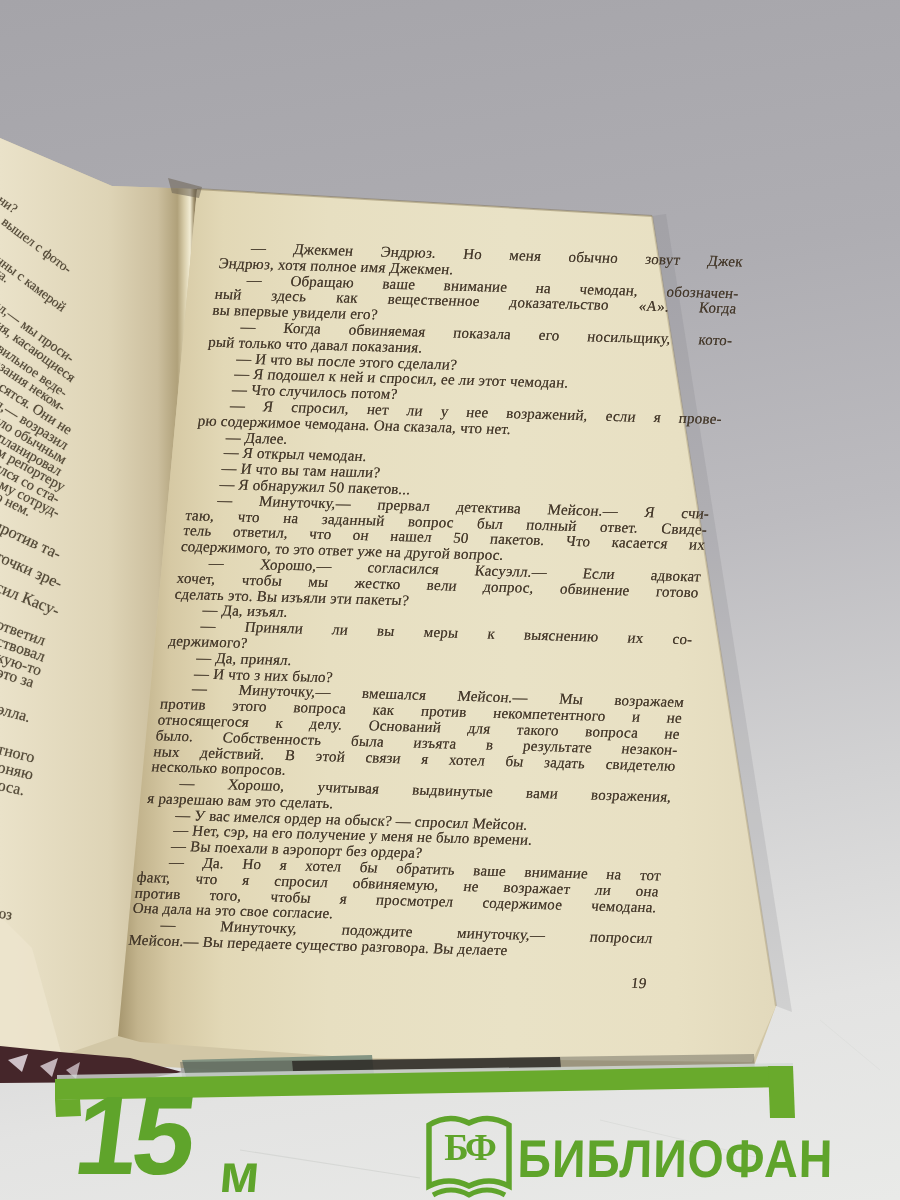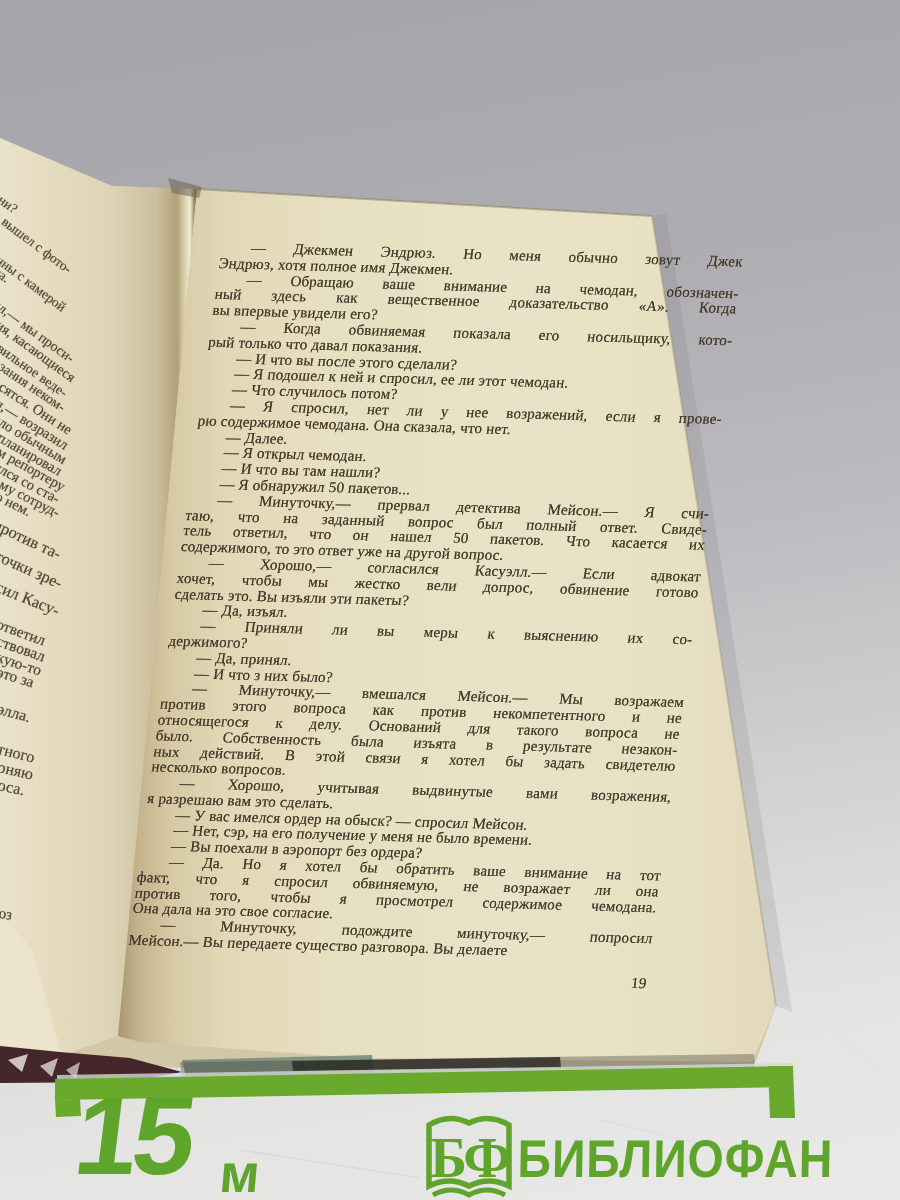--- a/index.html
+++ b/index.html
@@ -39,21 +39,21 @@
     color:#5fa42b;letter-spacing:-5px;transform:skewX(-7deg);
   }
   .scale-unit{
     position:absolute;left:220px;top:1142px;
     font-family:"Liberation Sans",sans-serif;font-weight:bold;font-size:54px;
     color:#5fa42b;transform:skewX(-5deg);
   }
   .logo-icon{position:absolute;left:424px;top:1110px;}
   .logo-abbr{
     position:absolute;left:430px;top:1126px;width:78px;text-align:center;
-    font-family:"Liberation Serif",serif;font-weight:bold;font-size:56px;
+    font-family:"Liberation Serif",serif;font-weight:bold;font-size:37px;
     color:#5fa42b;letter-spacing:-3px;
   }
   .logo-name{
     position:absolute;left:518px;top:1128px;
     font-family:"Liberation Sans",sans-serif;font-weight:bold;font-size:49px;
     color:#5fa42b;letter-spacing:1px;transform:scale(.95,1.08) skewX(-1deg);transform-origin:left top;
   }
 </style>
 </head>
 <body>

